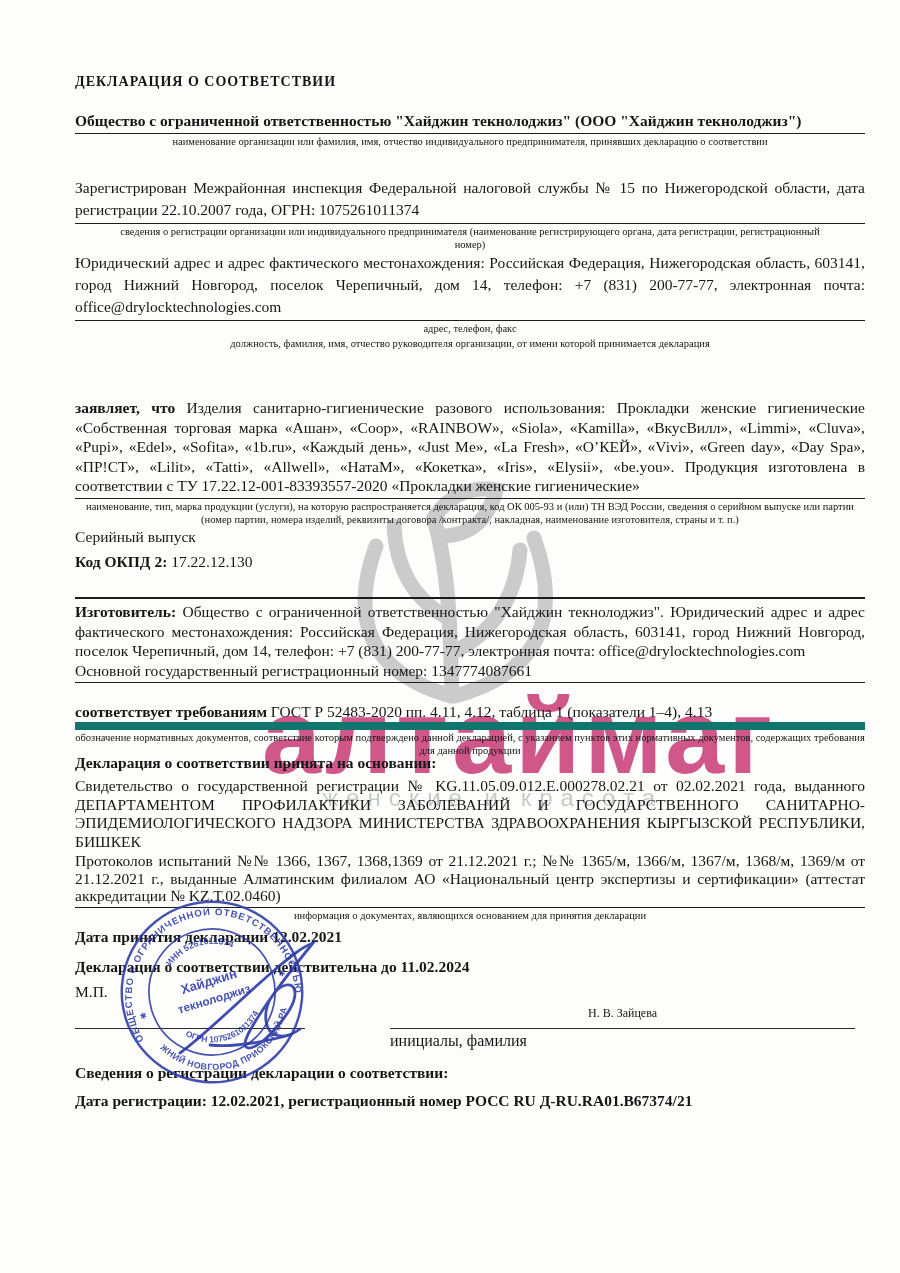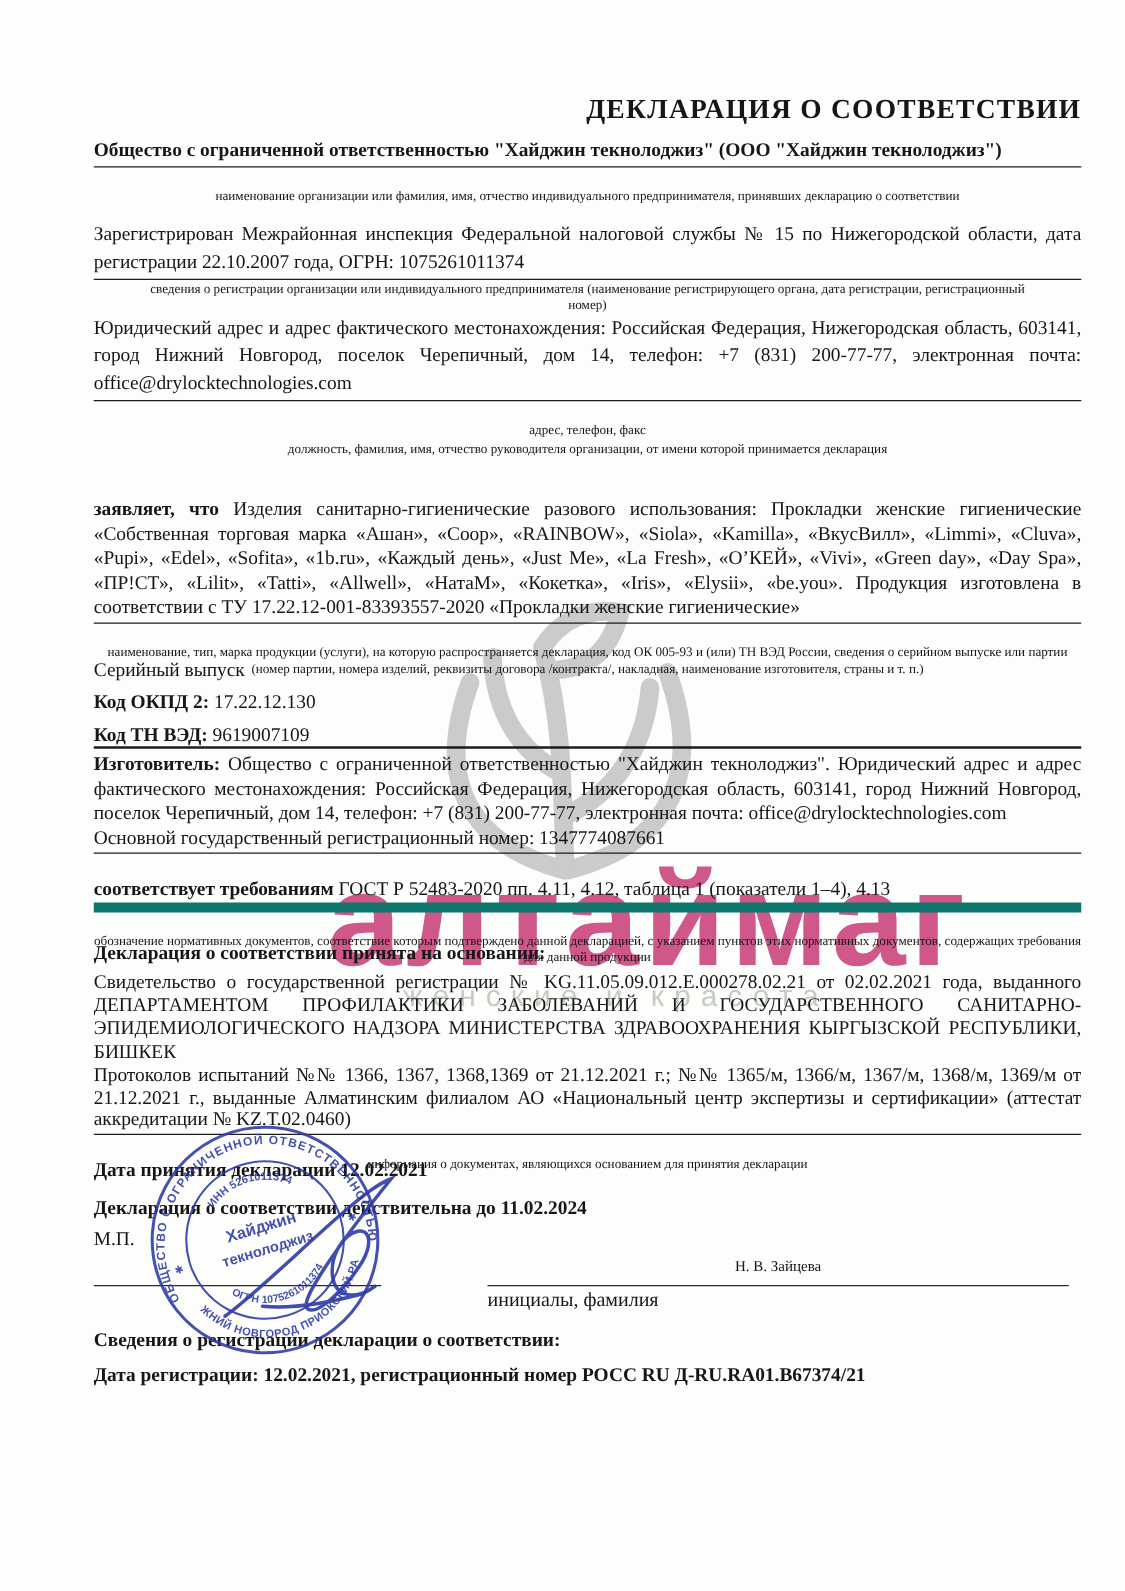--- a/index.html
+++ b/index.html
@@ -7,29 +7,29 @@
         font-family:"Liberation Serif", serif;color:#161616;}
   
   .wm-layer{position:absolute;inset:0;z-index:0;}
   .wm-brand{position:absolute;left:262px;top:676px;font-family:"Liberation Sans",sans-serif;
             font-weight:bold;font-size:106px;letter-spacing:4px;color:#be185d;opacity:.72;text-align:right;}
   .wm-tagline{position:absolute;left:322px;top:784px;font-family:"Liberation Sans",sans-serif;
             font-size:24px;letter-spacing:8px;color:#b7c2b8;opacity:.8;}
   .wm-logo{position:absolute;left:338px;top:468px;opacity:.85;}
   
   .doc{position:absolute;inset:0;z-index:1;}
-  .title{position:absolute;left:75px;width:790px;top:74px;text-align:right;
-         font-size:22px;font-weight:bold;letter-spacing:1px;}
+  .title{position:absolute;left:75px;width:790px;top:74px;text-align:left;
+         font-size:14px;font-weight:bold;letter-spacing:1px;}
   .sec{position:absolute;left:75px;width:790px;}
   .body{font-size:15.5px;line-height:21px;}
   .tight{line-height:19.5px;}
   .just{text-align:justify;}
   .bold{font-weight:bold;}
   .ul{border-bottom:1px solid #1c1c1c;padding-bottom:2px;}
-  .note{font-size:10.5px;line-height:13px;text-align:center;margin-top:17px;}
+  .note{font-size:10.5px;line-height:13px;text-align:center;margin-top:1px;}
   .hr2{position:absolute;left:75px;width:790px;border-top:2px solid #1c1c1c;}
   .ul2{border-bottom:8px solid #0f766e;padding-bottom:0;}
   .sigline{position:absolute;border-top:1.5px solid #2a2a2a;}
   .signame{position:absolute;left:390px;width:465px;text-align:center;font-size:12px;}
   .signote{position:absolute;left:390px;width:465px;text-align:left;font-size:16px;}
   
   .stamp-layer{position:absolute;inset:0;z-index:2;}
   .stamp{position:absolute;left:118px;top:898px;}
   .autograph{position:absolute;left:150px;top:925px;}
 </style>
@@ -82,23 +82,20 @@
       </div>
       <div class="note">наименование, тип, марка продукции (услуги), на которую распространяется декларация, код ОК 005-93 и (или) ТН ВЭД России, сведения о серийном выпуске или партии (номер партии, номера изделий, реквизиты договора /контракта/, накладная, наименование изготовителя, страны и т. п.)</div>
     </div>
 
     <div class="sec body" style="top:526px">Серийный выпуск</div>
 
     <div class="sec body" style="top:551px">
       <span class="bold">Код ОКПД 2:</span><span> 17.22.12.130</span>
     </div>
 
-    <div class="sec body" style="top:578px">
-      <span class="bold">Код ТН ВЭД:</span><span> 9619007109</span>
-    </div>
 
     <div class="hr2" style="top:597px"></div>
 
     <div class="sec" style="top:602px">
       <div class="body tight just">
         <span class="bold">Изготовитель:</span><span> Общество с ограниченной ответственностью "Хайджин текнолоджиз". Юридический адрес и адрес фактического местонахождения: Российская Федерация, Нижегородская область, 603141, город Нижний Новгород, поселок Черепичный, дом 14, телефон: +7 (831) 200-77-77, электронная почта: office@drylocktechnologies.com</span>
       </div>
       <div class="body tight ul">Основной государственный регистрационный номер: 1347774087661</div>
     </div>
 

